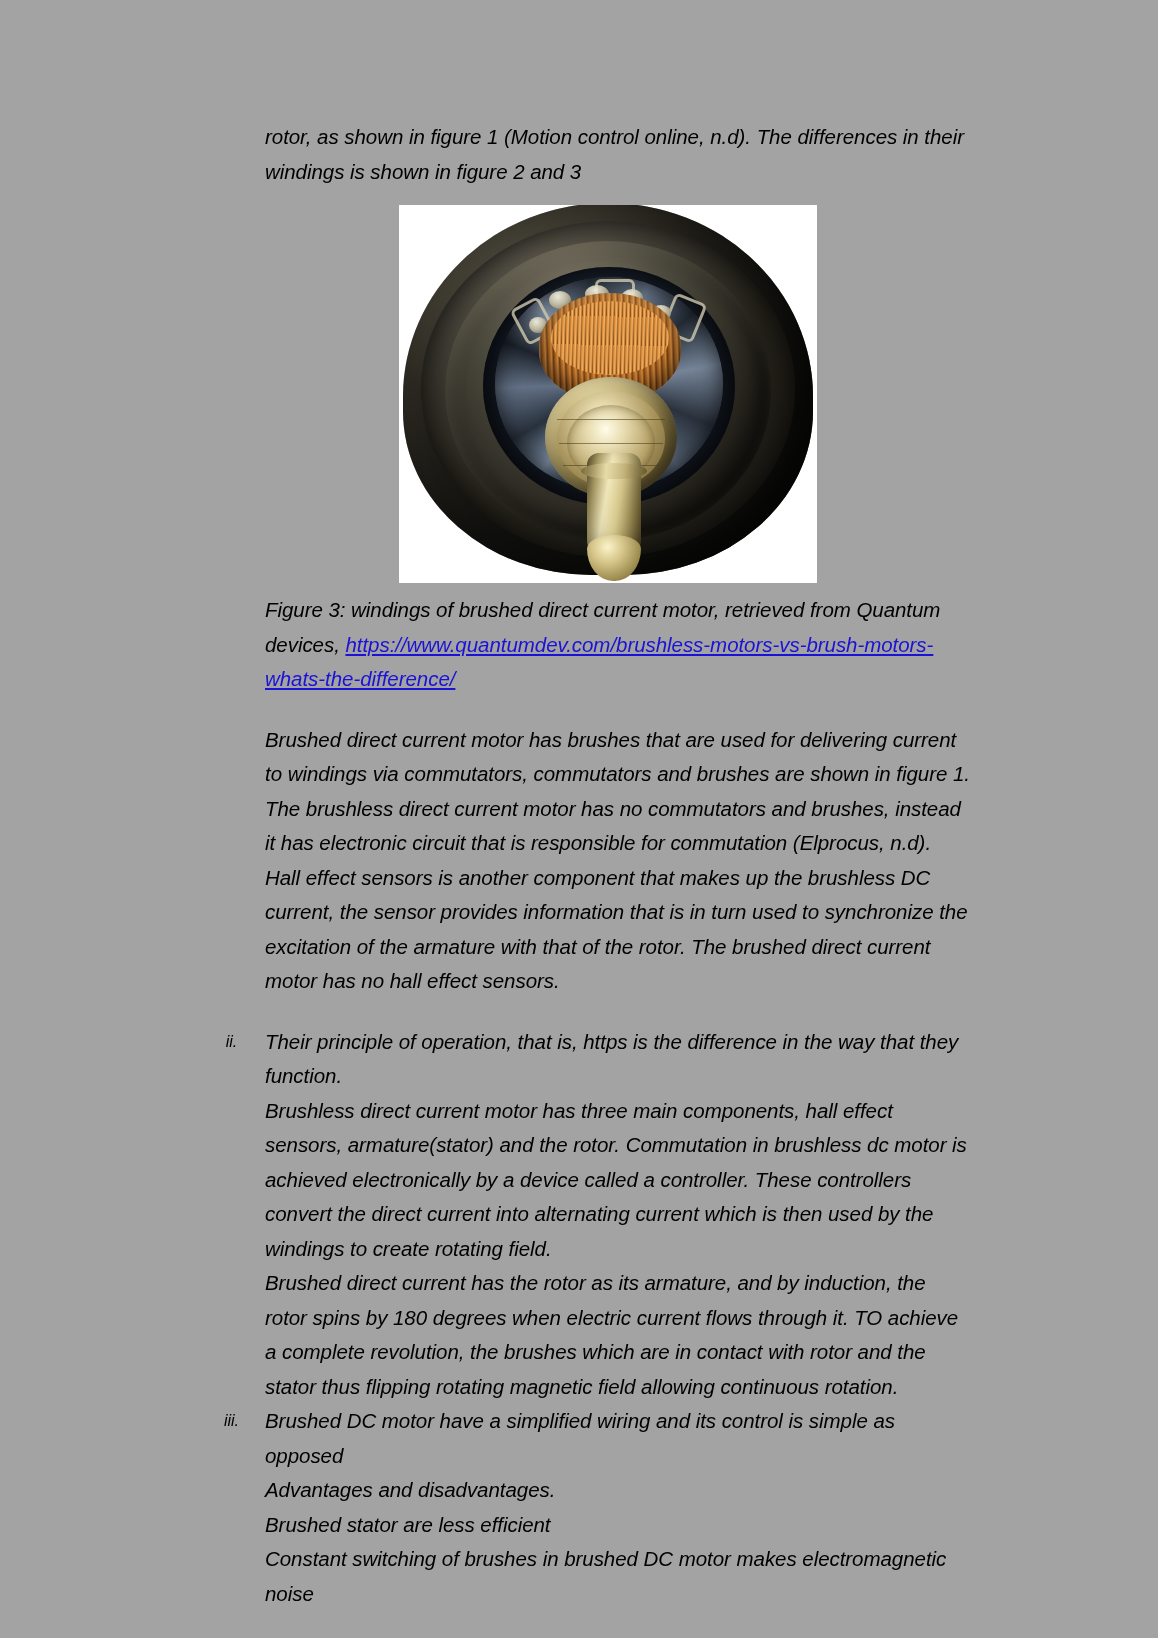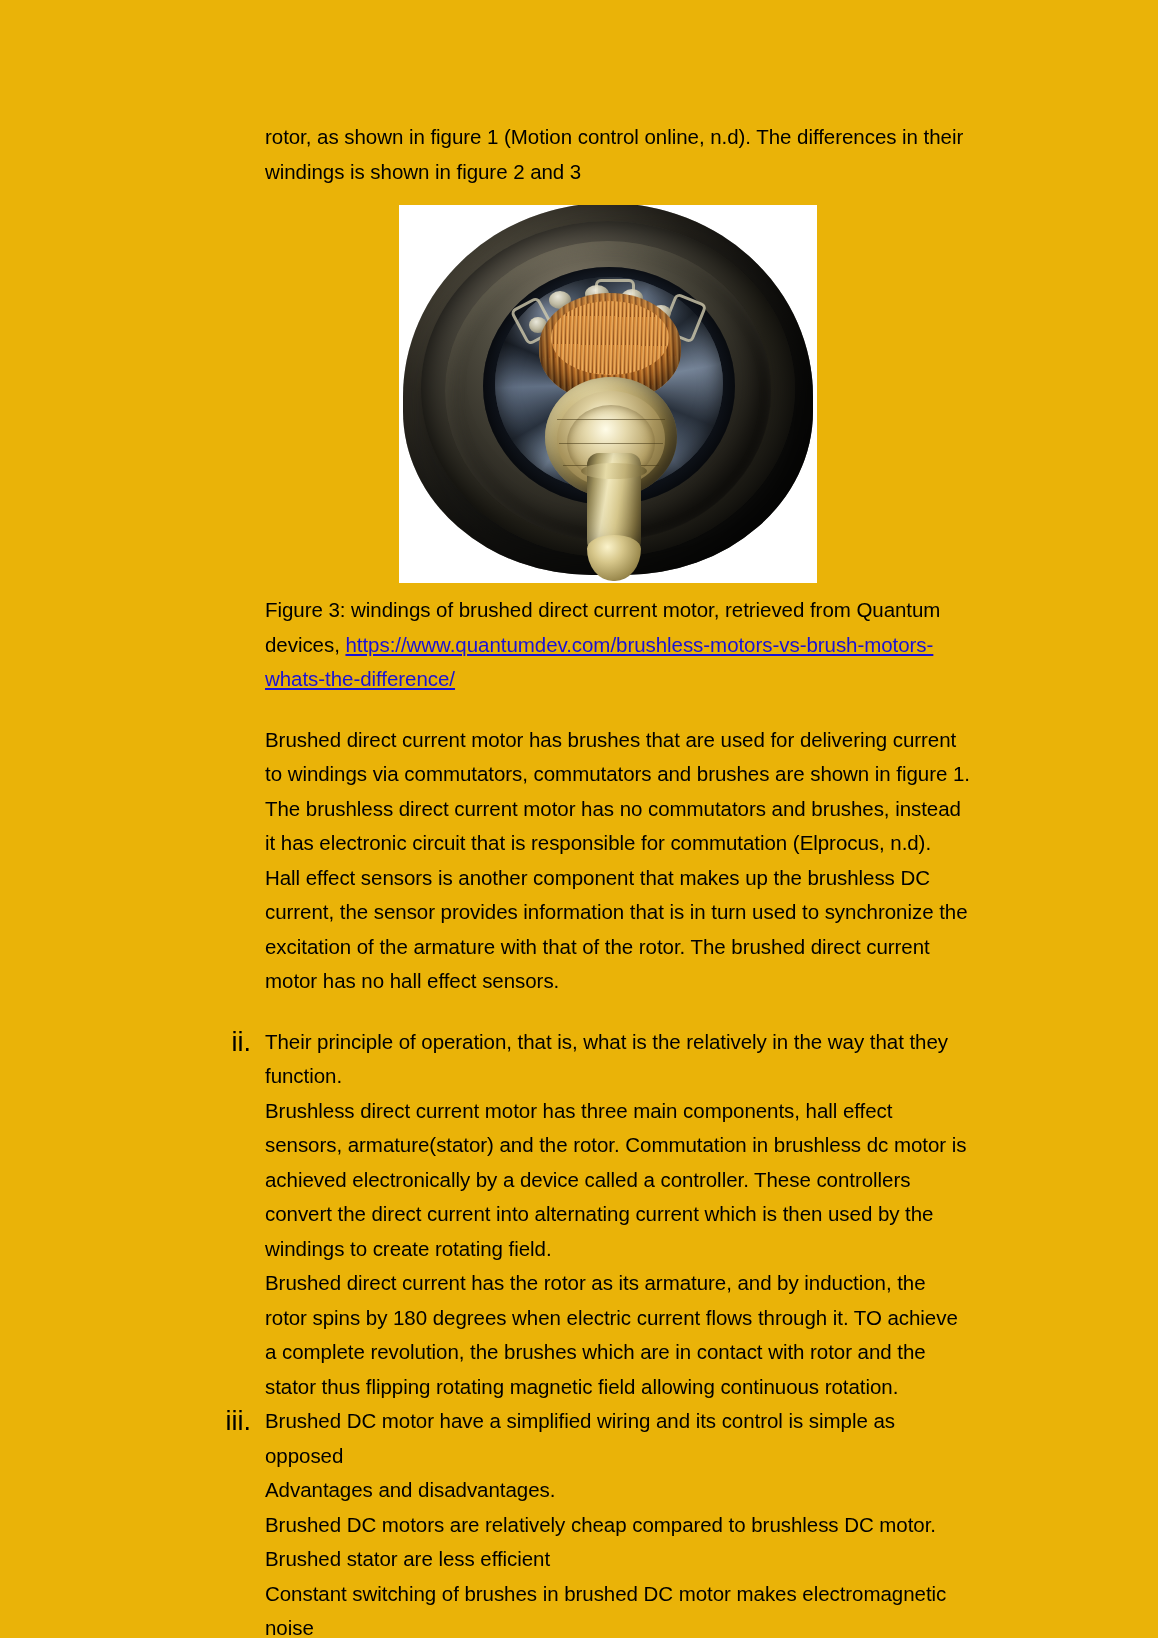--- a/index.html
+++ b/index.html
@@ -8,23 +8,24 @@
     background: #ffffff;
   }
   body {
     font-family: "Liberation Sans", sans-serif;
     color: #000000;
   }
   .page {
     position: relative;
     width: 1158px;
     height: 1638px;
-    background: #eab308;
+    background: #a3a3a3;
     box-sizing: border-box;
     overflow: hidden;
+    font-style: italic;
   }
   .content {
     position: absolute;
     left: 212px;
     top: 120px;
     width: 760px;
   }
   .para {
     margin: 0;
     padding: 0 0 0 53px;
@@ -203,24 +204,24 @@
   }
 
   
   .li-row {
     display: flex;
     align-items: flex-start;
   }
   .li-marker {
     width: 53px;
     flex: 0 0 53px;
-    text-align: right;
+    text-align: center;
     padding-right: 14px;
     box-sizing: border-box;
-    font-size: 27px;
+    font-size: 16px;
     line-height: 34.5px;
   }
   .li-body {
     flex: 1 1 auto;
     font-size: 20.5px;
     line-height: 34.5px;
     letter-spacing: -0.05px;
   }
   .link {
     color: #1a12d6;
@@ -278,32 +279,31 @@
     <div class="spacer-md"></div>
 
     <p class="para"> Brushed direct current motor has brushes that are used for delivering current to windings via commutators, commutators and brushes are shown in figure 1. The brushless direct current motor has no commutators and brushes, instead it has electronic circuit that is responsible for commutation (Elprocus, n.d).</p>
     <p class="para">Hall effect sensors is another component that makes up the brushless DC current, the sensor provides information that is in turn used to synchronize the excitation of the armature with that of the rotor. The brushed direct current motor has no hall effect sensors.</p>
 
     <div class="spacer-md"></div>
 
     <div class="li-row">
       <div class="li-marker">ii.</div>
       <div class="li-body">
-        <div>Their principle of operation, that is, what is the relatively in the way that they function.</div>
+        <div>Their principle of operation, that is, https is the difference in the way that they function.</div>
         <div>Brushless direct current motor has three main components, hall effect sensors, armature(stator) and the rotor. Commutation in brushless dc motor is achieved electronically by a device called a controller. These controllers convert the direct current into alternating current which is then used by the windings to create rotating field.</div>
         <div>Brushed direct current has the rotor as its armature, and by induction, the rotor spins by 180 degrees when electric current flows through it. TO achieve a complete revolution, the brushes which are in contact with rotor and the stator thus flipping rotating magnetic field allowing continuous rotation.</div>
       </div>
     </div>
 
     <div class="li-row">
       <div class="li-marker">iii.</div>
       <div class="li-body">
         <div>Brushed DC motor have a simplified wiring and its control is simple as opposed</div>
         <div>Advantages and disadvantages.</div>
-        <div>Brushed DC motors are relatively cheap compared to brushless DC motor.</div>
         <div>Brushed stator are less efficient</div>
         <div>Constant switching of brushes in brushed DC motor makes electromagnetic noise</div>
 
       </div>
     </div>
 
   </div>
 </div>
 
 </body></html>

